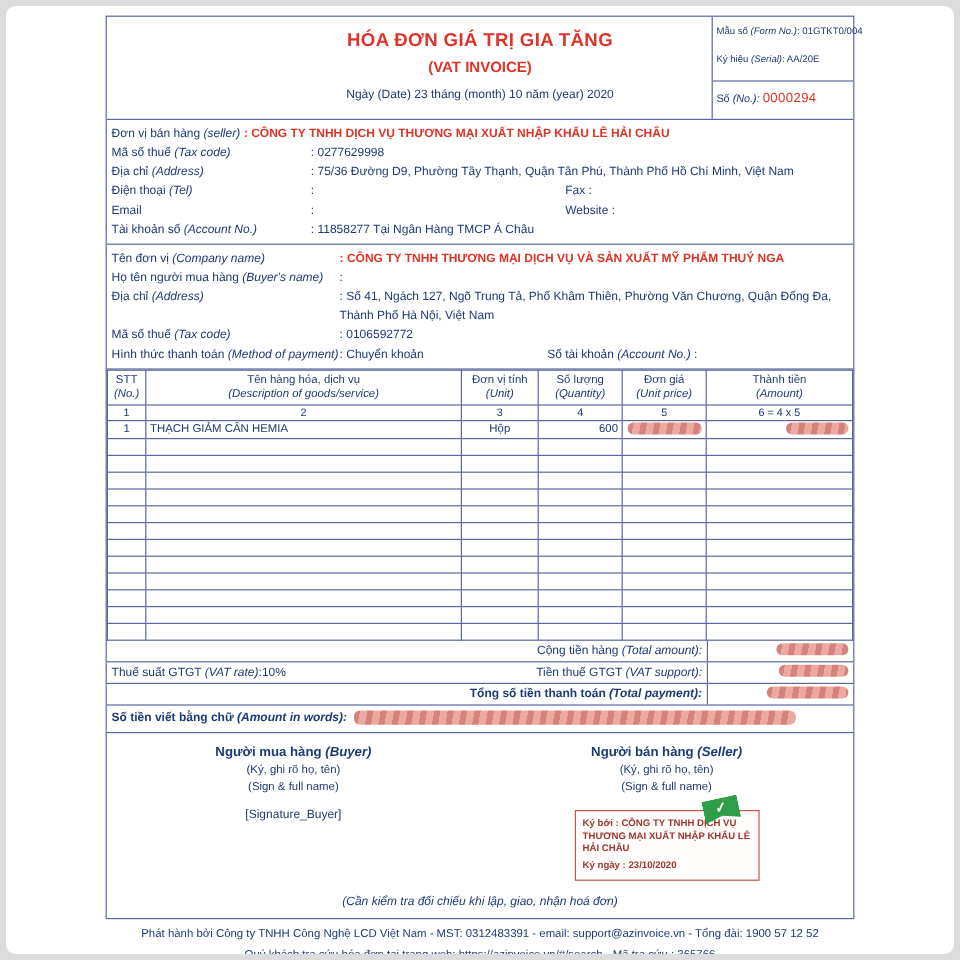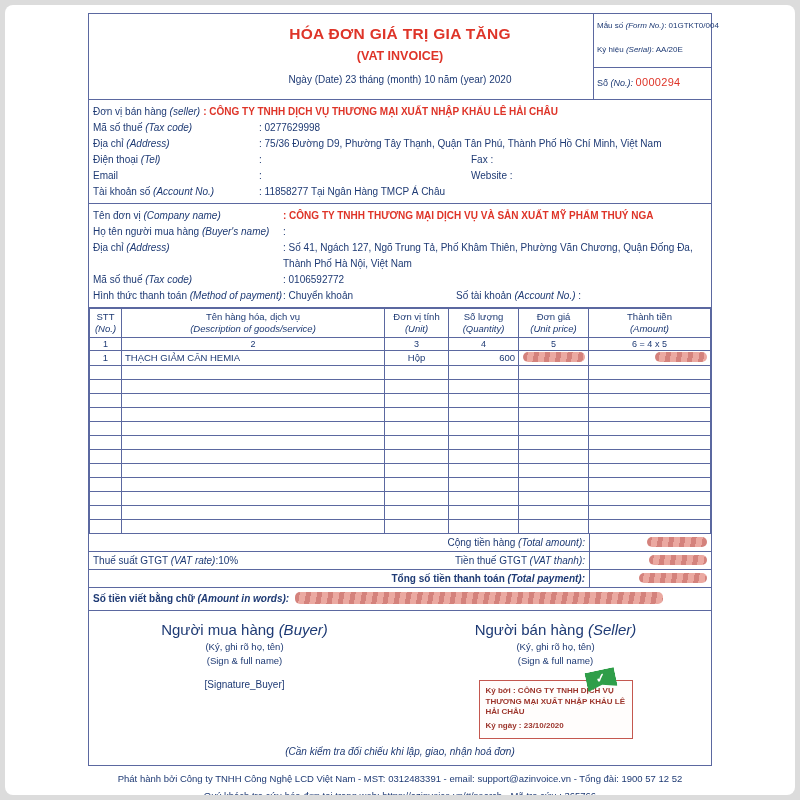--- a/index.html
+++ b/index.html
@@ -65,21 +65,21 @@
   .total-label{text-align:right;padding:1px 4px 1px 0;}
   .total-value{flex:0 0 122px;border-left:1px solid var(--line);text-align:right;padding:1px 4px;}
   .bold{font-weight:bold;}
 
   .words-row{display:flex;align-items:flex-start;border-bottom:1px solid var(--line);padding:4px;line-height:14px;}
   .words-label{font-weight:bold;white-space:nowrap;}
 
   
   .sig-area{display:flex;padding-top:10px;min-height:128px;}
   .sig-col{flex:1;text-align:center;}
-  .sig-title{font-weight:normal;font-size:15px;}
+  .sig-title{font-weight:bold;font-size:11px;}
   .sig-note{margin-top:3px;font-size:9.5px;}
   .sig-placeholder{margin-top:13px;font-size:10px;}
   .stamp{position:relative;width:154px;margin:14px auto 0;border:1px solid #c4574f;background:#fffdfc;
     color:var(--maroon);text-align:left;font-size:8px;font-weight:bold;line-height:1.35;padding:5px 6px 6px;}
   .stamp-date{margin-top:3px;}
   .ribbon{position:absolute;top:-11px;right:16px;width:30px;height:19px;background:var(--green);
     transform:rotate(-12deg);color:#fff;font-size:12px;line-height:17px;text-align:center;
     clip-path:polygon(0 0,100% 0,100% 100%,50% 78%,0 100%);}
 
   .check-note{text-align:center;font-style:italic;padding:7px 0 8px;}
@@ -303,21 +303,21 @@
           </tbody>
       </table>
 
       <div class="total-row">
         <div class="total-spacer"></div>
         <div class="total-label"><span>Cộng tiền hàng</span> <span class="en">(Total amount):</span></div>
         <div class="total-value"><span class="redact w60"></span></div>
       </div>
       <div class="total-row">
         <div class="total-spacer"><span>Thuế suất GTGT</span> <span class="en">(VAT rate)</span><span>:10%</span></div>
-        <div class="total-label"><span>Tiền thuế GTGT</span> <span class="en">(VAT thanh):</span></div>
+        <div class="total-label"><span>Tiền thuế GTGT</span> <span class="en">(VAT support):</span></div>
         <div class="total-value"><span class="redact w58"></span></div>
       </div>
       <div class="total-row">
         <div class="total-spacer"></div>
         <div class="total-label bold"><span>Tổng số tiền thanh toán</span> <span class="en">(Total payment):</span></div>
         <div class="total-value"><span class="redact w68"></span></div>
       </div>
 
       <div class="words-row">
         <span class="words-label"><span>Số tiền viết bằng chữ</span> <span class="en">(Amount in words):</span></span>

